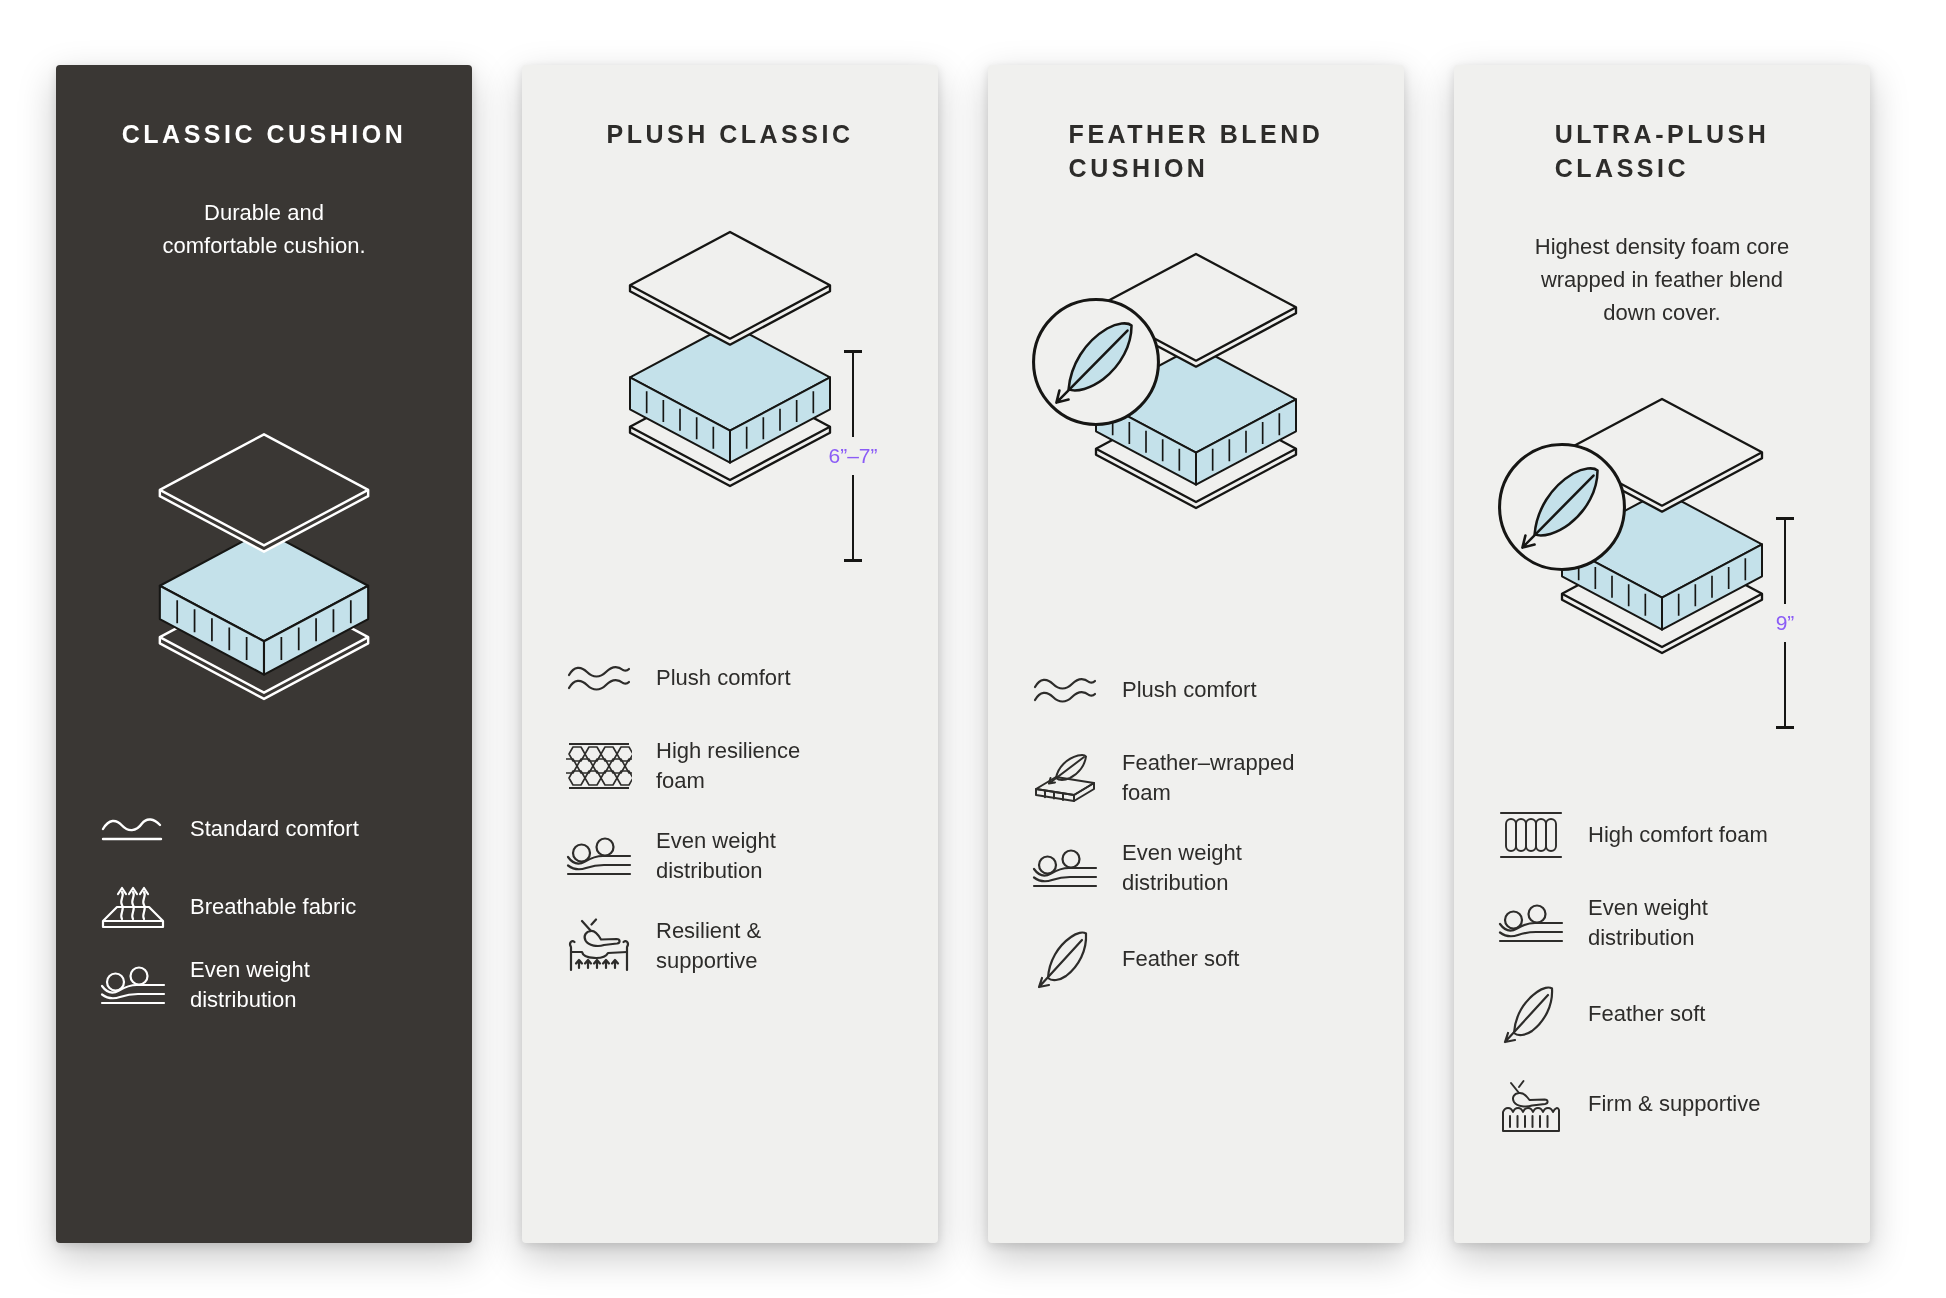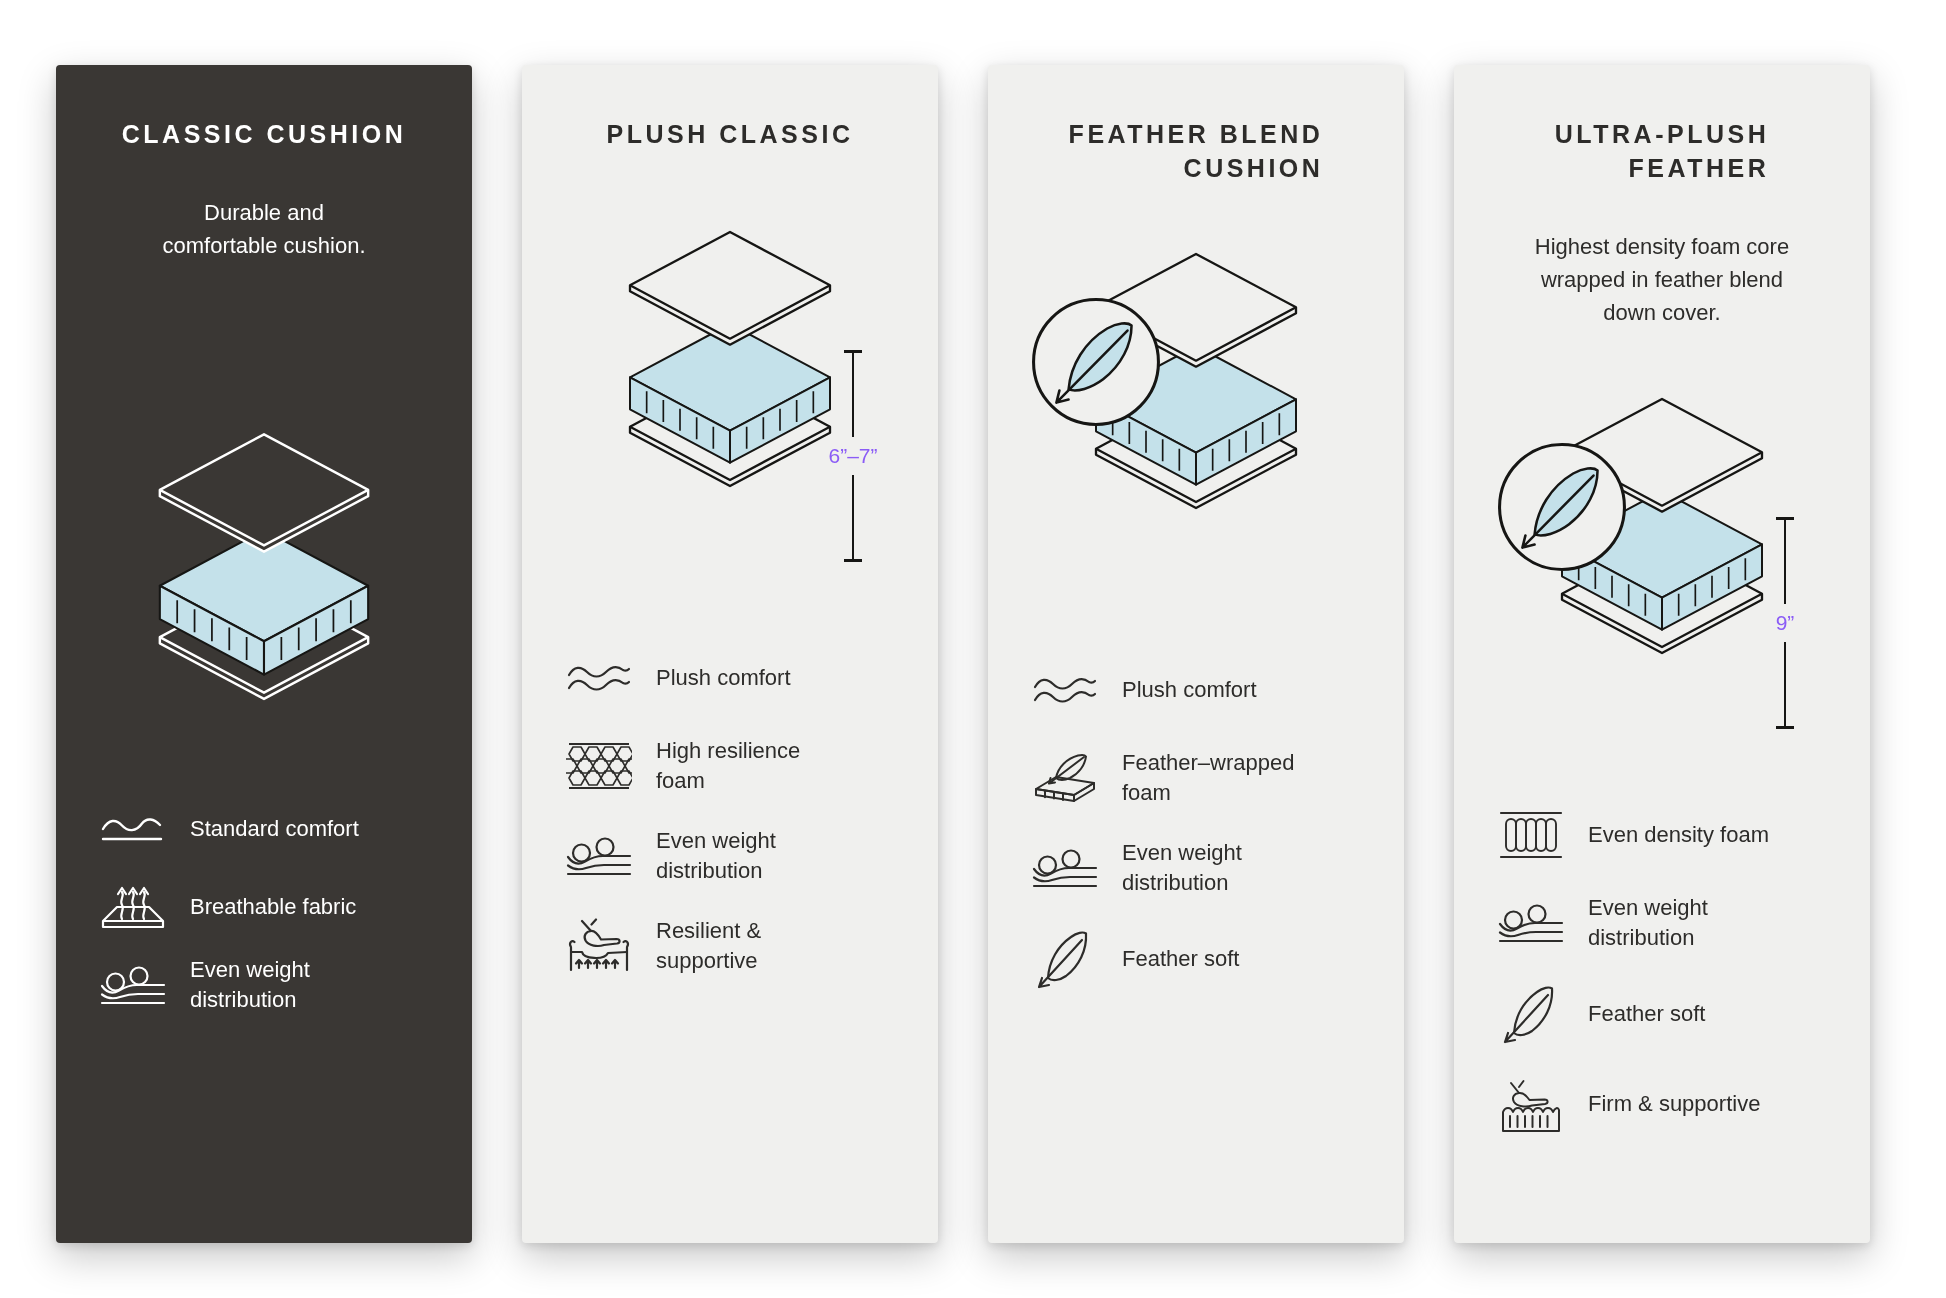--- a/index.html
+++ b/index.html
@@ -8,21 +8,21 @@
   .card{
     position:relative;width:416px;height:1178px;border-radius:4px;box-sizing:border-box;
     display:flex;flex-direction:column;align-items:center;
     background:var(--card-bg);color:var(--txt);
     box-shadow:0 14px 38px rgba(0,0,0,.22), 0 3px 10px rgba(0,0,0,.12);
   }
   .card--dark{--card-bg:#3a3734;--line:#ffffff;--txt:#ffffff;}
   .card--light{--card-bg:#f0f0ee;--line:#161614;--txt:#2d2c2a;}
   .card-title{
     margin-top:52px;font-size:25px;font-weight:bold;letter-spacing:3.5px;
-    line-height:34px;text-align:right;white-space:pre-line;
+    line-height:34px;text-align:left;white-space:pre-line;
   }
   .card-desc{
     margin-top:24px;font-size:22px;line-height:33px;text-align:center;white-space:pre-line;
     padding:0 26px;
   }
   .illo{position:relative;width:240px;margin-top:52px;}
   .card--dark .illo{width:250px;margin-top:142px;}
   .card--light.card--tall-head .illo{margin-top:40px;}
   .cushion-svg{display:block;width:100%;height:auto;}
   
@@ -332,21 +332,21 @@
               <use href="#sym-feather"></use>
             </svg>
           </span>
         <span class="flabel">Feather soft</span>
       </li>
     </ul>
   </section>
 
   <section class="card card--light card--tall-head">
     <h2 class="card-title">ULTRA-PLUSH
-FEATHER</h2>
+CLASSIC</h2>
     <p class="card-desc">Highest density foam core
 wrapped in feather blend
 down cover.</p>
     <div class="illo">
       <svg class="cushion-svg" viewBox="0 0 360 400">
           <use href="#sym-cushion"></use>
         </svg>
       <div class="badge">
         <svg viewBox="0 0 130 130">
             <use href="#sym-badge"></use>
@@ -360,21 +360,21 @@
         <span class="dim-cap"></span>
       </div>
     </div>
     <ul class="features">
       <li class="feature">
         <span class="ficon">
             <svg width="66" height="50" viewBox="0 0 66 50">
               <use href="#sym-caps"></use>
             </svg>
           </span>
-        <span class="flabel">Even density foam</span>
+        <span class="flabel">High comfort foam</span>
       </li>
       <li class="feature">
         <span class="ficon">
             <svg width="66" height="48" viewBox="0 0 66 48">
               <use href="#sym-even"></use>
             </svg>
           </span>
         <span class="flabel">Even weight
 distribution</span>
       </li>

